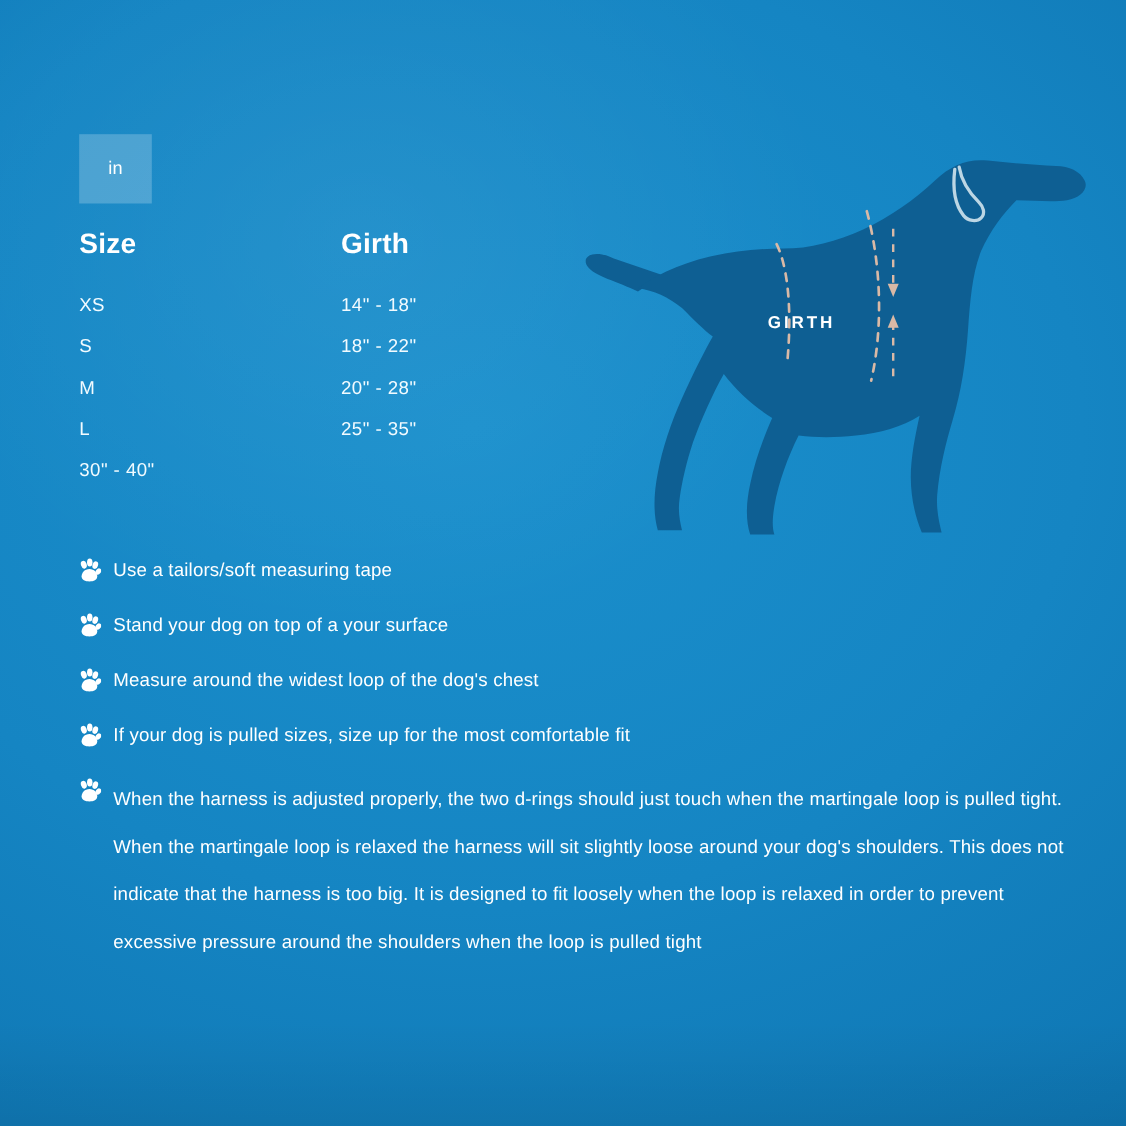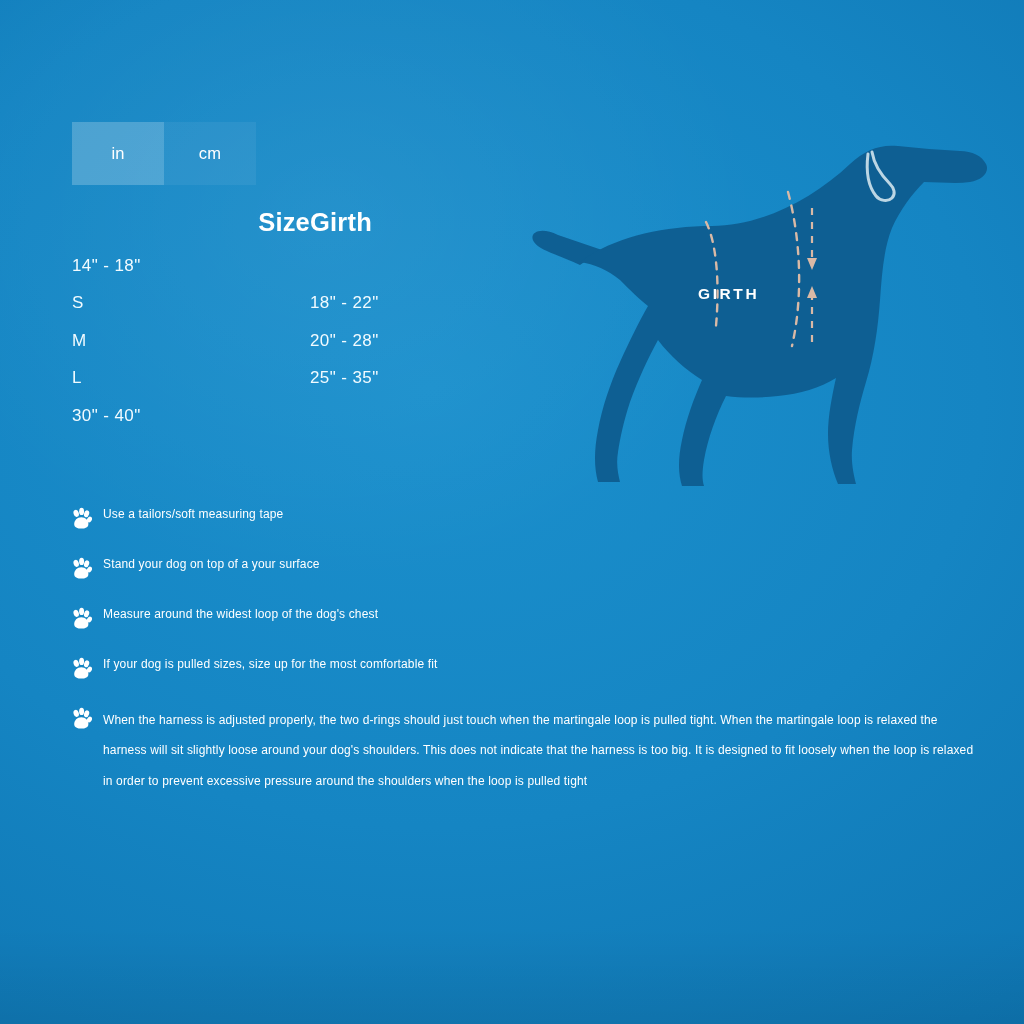--- a/index.html
+++ b/index.html
@@ -47,21 +47,21 @@
 
   
   .unit-toggle {
     position: absolute;
     left: 72px;
     top: 122px;
     display: flex;
     z-index: 5;
   }
   .unit-tab {
-    width: 92px;
+    width: 66px;
     height: 63px;
     display: flex;
     align-items: center;
     justify-content: center;
     color: #ffffff;
     font-size: 16.5px;
     letter-spacing: 0.2px;
     background: rgba(255,255,255,0.06);
     cursor: pointer;
     user-select: none;
@@ -72,22 +72,21 @@
 
   
   .size-table {
     position: absolute;
     left: 72px;
     top: 208px;
     z-index: 5;
   }
   .table-head {
     display: flex;
-    margin-bottom: 10px;
-    text-align: right;
+    margin-bottom: 22px;
   }
   .th {
     color: #ffffff;
     font-size: 25.5px;
     font-weight: bold;
     letter-spacing: 0.2px;
   }
   .col-size { width: 238px; }
   .tr {
     display: flex;
@@ -116,21 +115,21 @@
   .paw {
     flex: 0 0 auto;
     width: 22px;
     height: 26px;
     position: relative;
     margin-right: 11px;
     margin-top: 2px;
   }
   .tip-text {
     color: #ffffff;
-    font-size: 12px;
+    font-size: 17px;
     line-height: 1.63;
     letter-spacing: 0.15px;
     max-width: 880px;
   }
   .tip.long .tip-text { line-height: 2.54; }
 
   
   .dog-wrap {
     position: absolute;
     left: 520px;
@@ -152,32 +151,30 @@
 </style>
 </head>
 <body>
 
 <div id="page">
 
   <div class="unit-toggle">
     <div class="unit-tab active">
       <span>in</span>
     </div>
-    <div class="unit-tab">
-      <span>cm</span>
-    </div>
   </div>
 
   <div class="size-table">
     <div class="table-head">
       <div class="th col-size">Size</div>
       <div class="th">Girth</div>
     </div>
 
     <div class="tr">
+      <div class="td col-size">XS</div>
       <div class="td">14" - 18"</div>
     </div>
     <div class="tr">
       <div class="td col-size">S</div>
       <div class="td">18" - 22"</div>
     </div>
     <div class="tr">
       <div class="td col-size">M</div>
       <div class="td">20" - 28"</div>
     </div>

